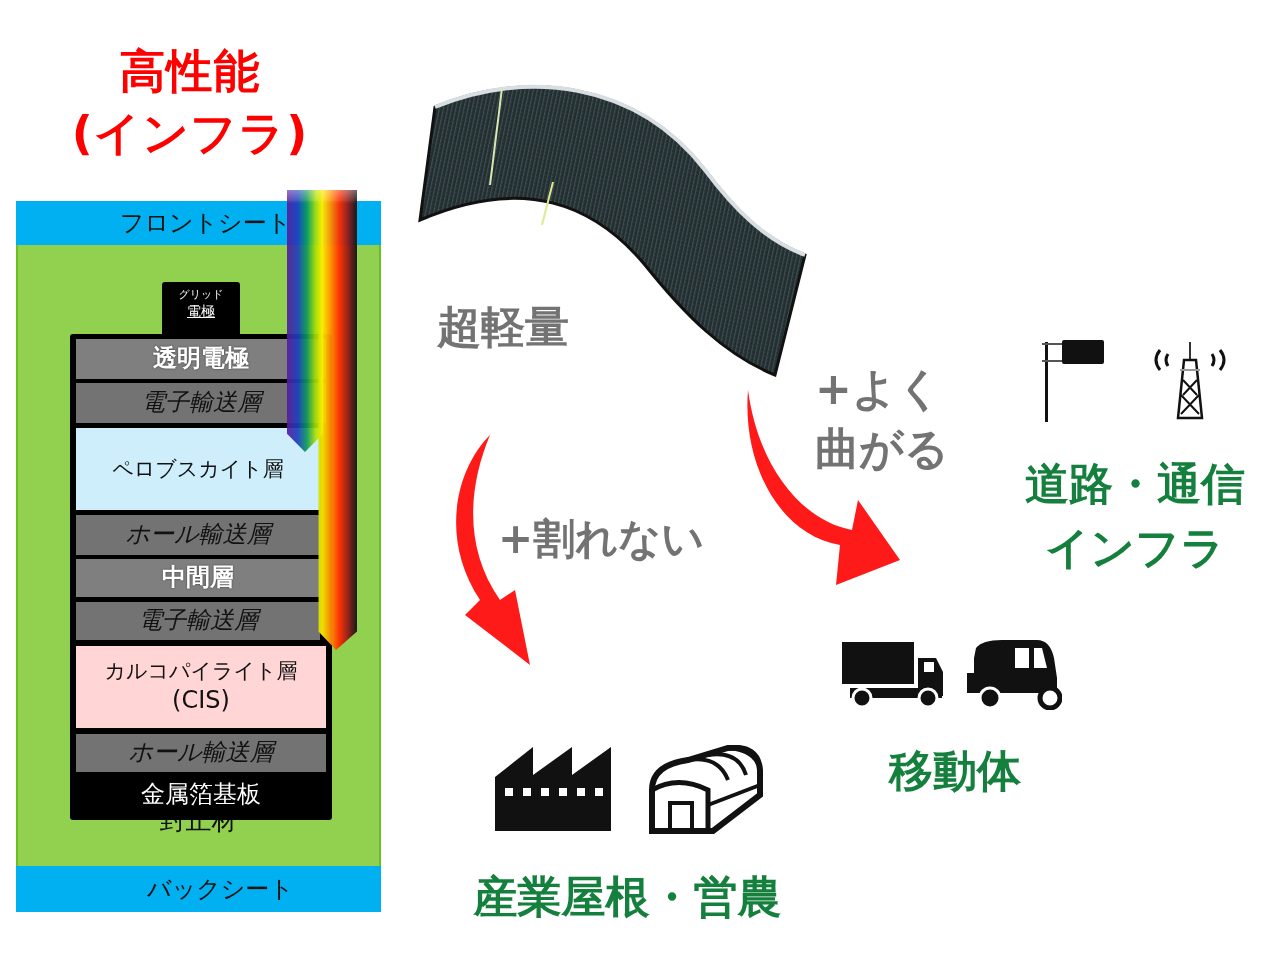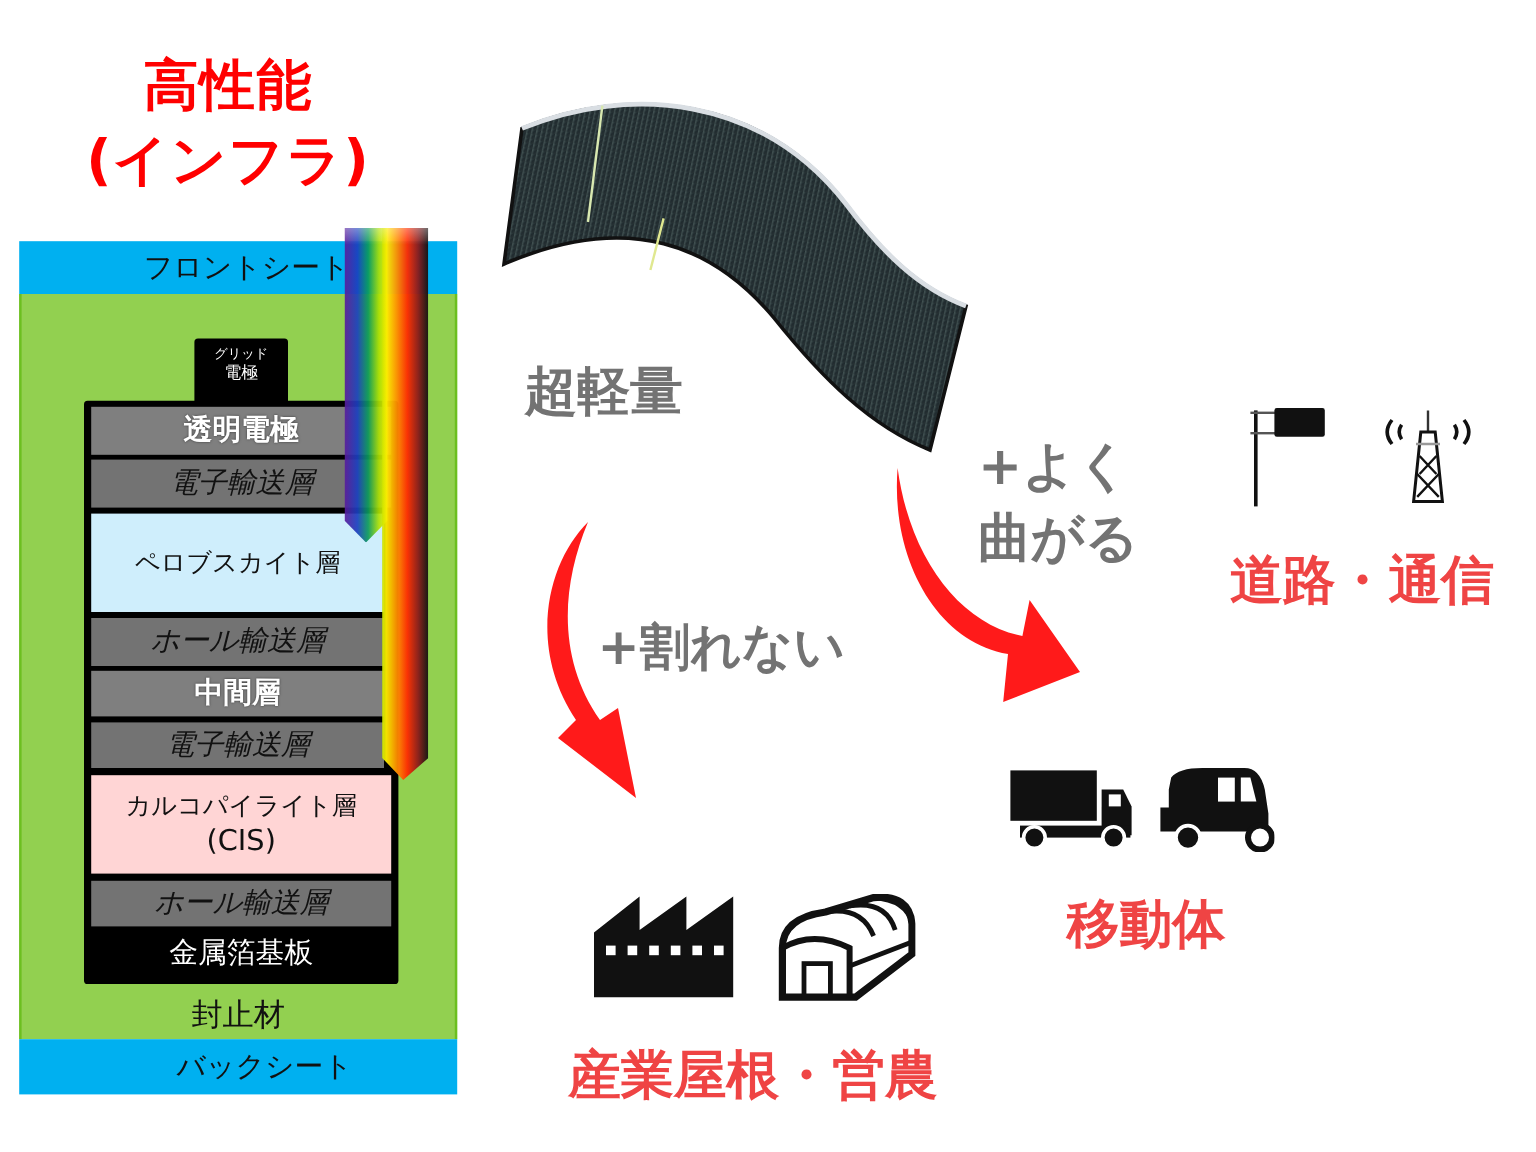--- a/index.html
+++ b/index.html
@@ -12,28 +12,28 @@
     .title {
       color: #ff0000; font-weight: bold; text-align: center;
       font-size: 46px; line-height: 58px; letter-spacing: 1px;
     }
 
     
     .front-sheet { left: 16px; top: 201px; width: 365px; height: 44px; background: #00b0f0; }
     .back-sheet  { left: 16px; top: 866px; width: 365px; height: 46px; background: #00b0f0; }
     .encap { left: 16px; top: 245px; width: 365px; height: 621px; background: #92d050; border-left: 2px solid #6cbf20; border-right: 2px solid #6cbf20; }
     .sheet-label { width: 100%; text-align: center; font-size: 24px; line-height: 44px; color: #111; padding-left: 44px; }
-    .encap-label { left: 16px; top: 828px; width: 365px; text-align: center; font-size: 26px; color: #111; }
+    .encap-label { left: 16px; top: 803px; width: 365px; text-align: center; font-size: 26px; color: #111; }
 
     .grid-electrode {
       left: 162px; top: 282px; width: 78px; height: 54px; background: #000; color: #fff;
       border-radius: 3px 3px 0 0; text-align: center; font-size: 13px; line-height: 17px; padding-top: 4px;
     }
     .grid-electrode .sm { font-size: 11px; display: block; }
-    .grid-electrode .md { font-size: 14px; display: block; }
+    .grid-electrode .md { font-size: 14px; display: block; text-decoration: underline; }
 
     .cell-frame {
       left: 70px; top: 334px; width: 262px; height: 486px; background: #000; border-radius: 3px;
     }
     .layer {
       position: absolute; left: 76px; width: 250px; text-align: right; font-size: 24px; color: #111;
       display: flex; align-items: center; justify-content: center; line-height: 1.15;
     }
     .layer.dark { background: #7f7f7f; color: #ffffff; font-weight: bold; text-shadow: 0 0 2px #333; }
     .layer.gray { background: #737373; font-style: italic; }
@@ -56,21 +56,21 @@
     }
     .beam-cap {
       left: 287px; top: 190px; width: 70px; height: 14px;
       background: linear-gradient(to bottom, rgba(255,255,255,0.35), rgba(255,255,255,0));
     }
 
     
     .panel { left: 405px; top: 75px; width: 410px; height: 305px; }
 
     .red-label { color: #737373; font-weight: bold; font-size: 44px; line-height: 54px; }
-    .black-label { color: #ef4444; font-weight: bold; font-size: 44px; line-height: 58px; text-align: center; }
+    .black-label { color: #15803d; font-weight: bold; font-size: 44px; line-height: 58px; text-align: center; }
 
     .arrow { position: absolute; }
   </style>
 </head>
 <body>
 
 <div class="abs title" style="left:40px; top:42px; width:300px;">
   <div>高性能</div>
   <div style="margin-top:4px;">(インフラ)</div>
 </div>
@@ -167,20 +167,21 @@
   <path d="M18 14 Q 14 20 18 26" stroke="#111" stroke-width="3" fill="none"></path>
   <path d="M70 10 Q 78 20 70 30" stroke="#111" stroke-width="3" fill="none"></path>
   <path d="M62 14 Q 66 20 62 26" stroke="#111" stroke-width="3" fill="none"></path>
   <line x1="40" y1="2" x2="40" y2="20" stroke="#333" stroke-width="2"></line>
   <path d="M34 20 L 46 20 L 52 78 L 28 78 Z" fill="none" stroke="#111" stroke-width="2.5"></path>
   <path d="M33 40 L 47 55 M47 40 L 33 55 M31 55 L 49 74 M49 55 L 31 74" stroke="#111" stroke-width="2"></path>
   <line x1="30" y1="30" x2="50" y2="30" stroke="#999" stroke-width="2"></line>
 </svg>
 <div class="abs black-label" style="left:1000px; top:455px; width:270px;">
   <div>道路・通信</div>
+  <div style="margin-top:6px;">インフラ</div>
 </div>
 
 <svg class="abs" style="left:840px; top:640px;" width="105" height="68" viewBox="0 0 105 68">
   <rect x="2" y="2" width="72" height="42" fill="#111"></rect>
   <path d="M78 18 L 96 18 L 103 32 L 103 56 L 78 56 Z" fill="#111"></path>
   <rect x="84" y="22" width="10" height="10" fill="#fff"></rect>
   <rect x="10" y="48" width="92" height="10" fill="#111"></rect>
   <circle cx="22" cy="58" r="9" fill="#111" stroke="#fff" stroke-width="3"></circle>
   <circle cx="88" cy="58" r="9" fill="#111" stroke="#fff" stroke-width="3"></circle>
 </svg>

